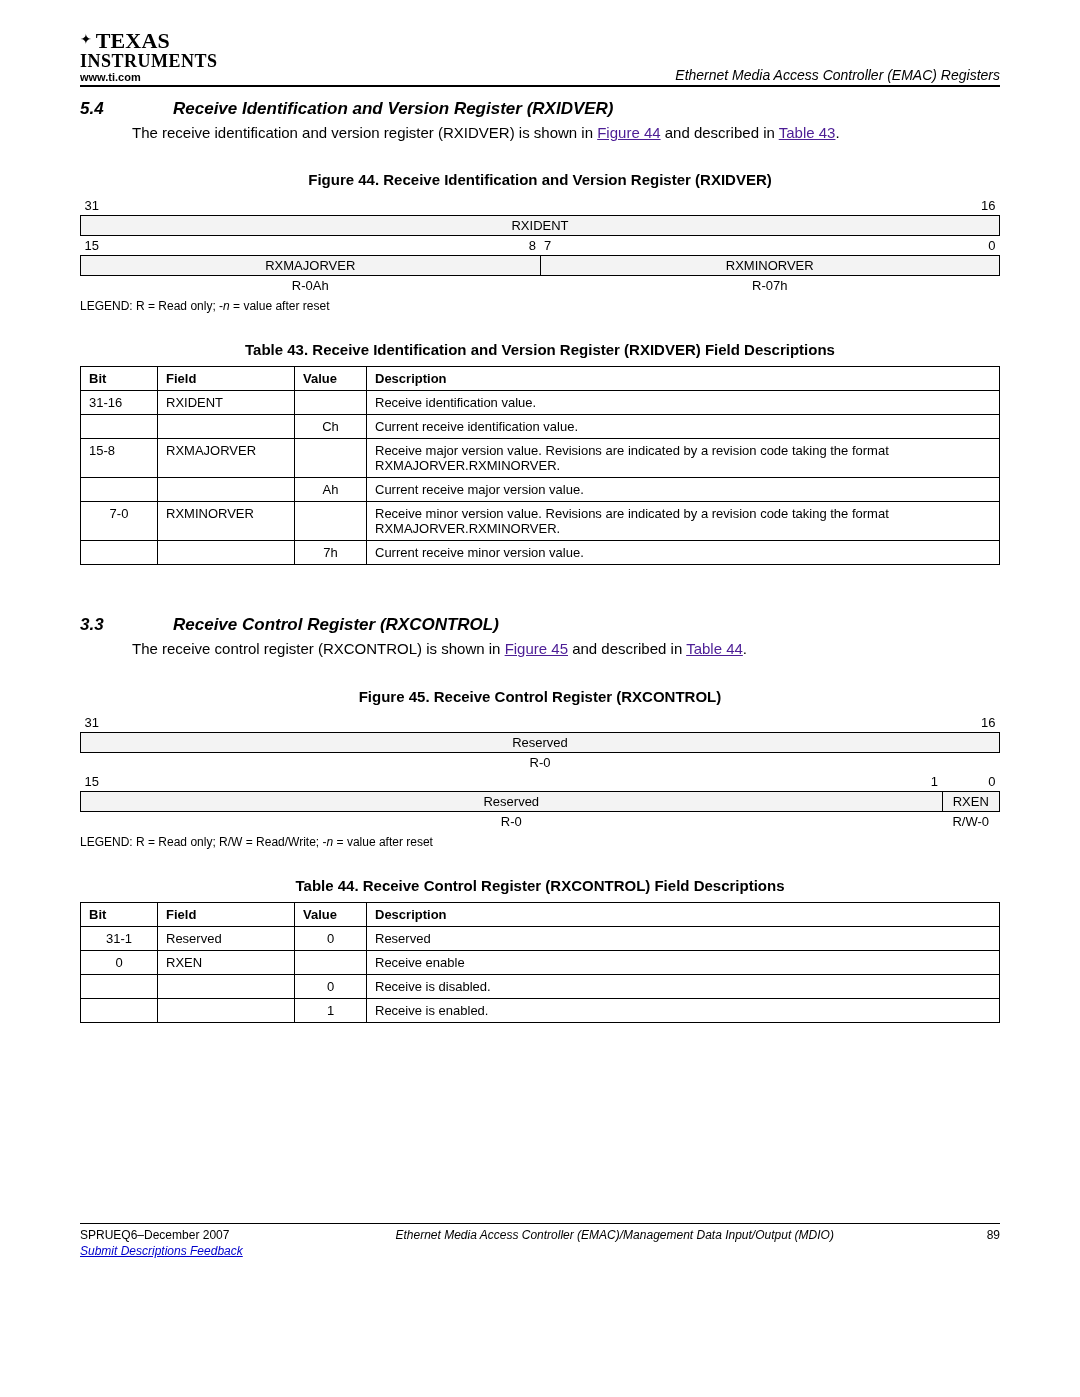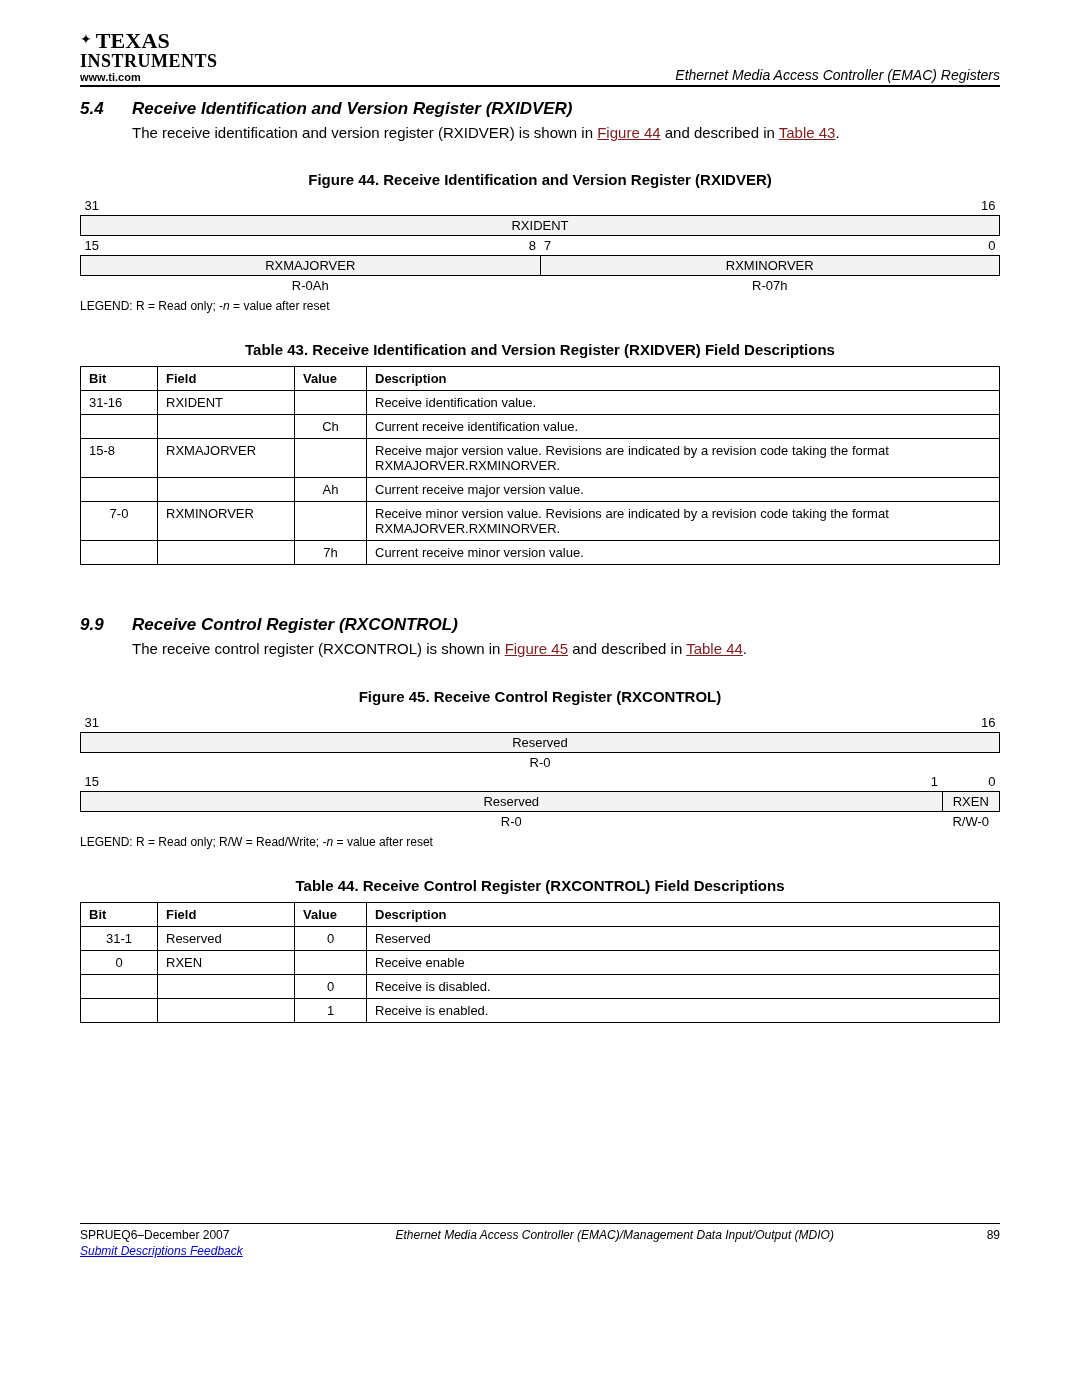--- a/index.html
+++ b/index.html
@@ -27,24 +27,25 @@
   .hdr-right { font-style: italic; font-size: 14px; }
   .chip { font-size: 14px; position: relative; top: -4px; }
 
   .section-title {
     font-size: 17px;
     font-weight: bold;
     font-style: italic;
     margin-top: 10px;
     margin-bottom: 4px;
     display: flex;
+    gap: 41px;
   }
   .section-num { width: 52px; flex-shrink: 0; }
   .body-text { margin-left: 52px; font-size: 15px; line-height: 1.35; }
-  .link { color: #7f1d1d; text-decoration: underline; }
+  .link { color: #4c1d95; text-decoration: underline; }
 
   .fig-title, .tbl-title {
     text-align: center;
     font-weight: bold;
     font-size: 15px;
     margin-top: 28px;
     margin-bottom: 8px;
   }
 
   .reg-table { width: 100%; border-collapse: collapse; table-layout: fixed; font-size: 13px; }
@@ -176,21 +177,21 @@
       <tr>
         <td class="col-bit" style="text-align: center;"></td>
         <td class="col-field"></td>
         <td class="col-value" style="text-align: center;">7h</td>
         <td>Current receive minor version value.</td>
       </tr>
     </tbody>
 </table>
 
 <div class="section-title" style="margin-top:50px">
-  <span class="section-num">9.9</span>
+  <span class="section-num">3.3</span>
   <span>Receive Control Register (RXCONTROL)</span>
 </div>
 <div class="body-text">
   <span>The receive control register (RXCONTROL) is shown in </span><a class="link">Figure 45</a><span> and described in </span><a class="link">Table 44</a><span>.</span>
 </div>
 
 <div class="fig-title">Figure 45. Receive Control Register (RXCONTROL)</div>
 <table class="reg-table">
   <tbody>
       <tr class="reg-bitnum">

